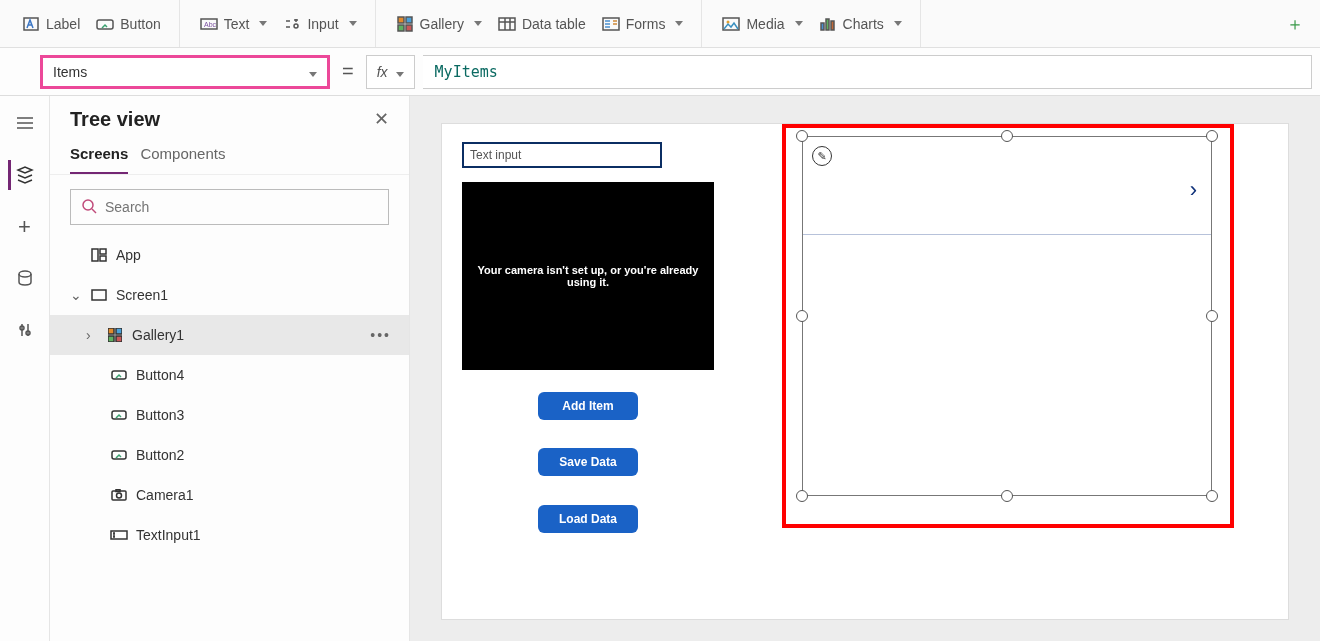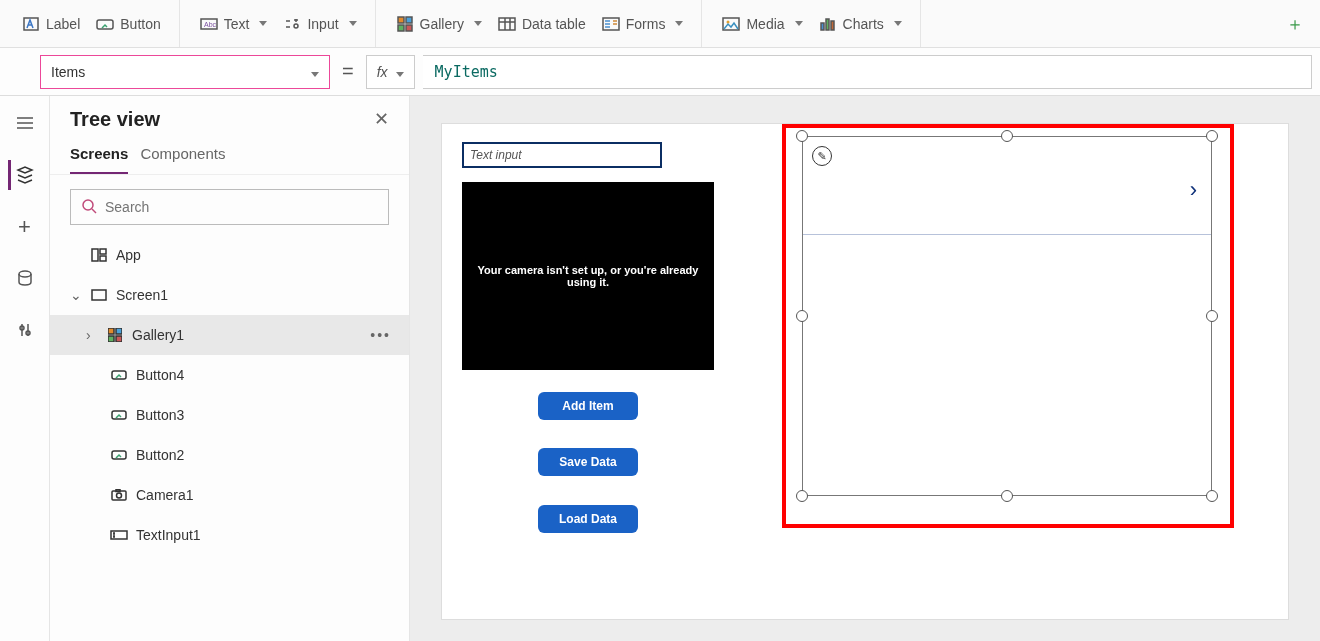--- a/index.html
+++ b/index.html
@@ -8,21 +8,21 @@
   
   .ribbon { height: 48px; background: #fafafa; border-bottom: 1px solid #e0e0e0; display: flex; align-items: center; padding: 0 4px; gap: 2px; }
   .rib-group { display:flex; align-items:center; gap:4px; padding: 0 12px; height: 100%; border-right: 1px solid #e5e5e5; }
   .rib-group.last-g { flex:1; justify-content:flex-end; border-right:none; }
   .rib-btn { display:flex; align-items:center; gap:6px; height:34px; padding:0 6px; cursor:pointer; color:#555; border-radius:2px; }
   .chev::after { content:""; display:inline-block; width:0; height:0; border-left:4px solid transparent; border-right:4px solid transparent; border-top:5px solid #777; margin-left:4px; }
   .rib-ico { width:18px; height:18px; display:inline-flex; align-items:center; justify-content:center; }
 
   
   .formula { height:48px; background:#fdfdfd; border-bottom:1px solid #ddd; display:flex; align-items:center; padding:0 8px 0 40px; gap:8px;}
-  .prop-dd { width:290px; height:34px; border:1px solid #ec4899; background:#fff; display:flex; align-items:center; padding:0 10px; justify-content:space-between; color:#333; }
+  .prop-dd { width:290px; height:34px; border:3px solid #ec4899; background:#fff; display:flex; align-items:center; padding:0 10px; justify-content:space-between; color:#333; }
   .equals { font-size:20px; color:#555; padding:0 4px; }
   .fx-box { border:1px solid #ccc; background:#fff; height:34px; display:flex; align-items:center; padding:0 10px; gap:4px; color:#555; font-style:italic; }
   .fx-val { flex:1; height:34px; border:1px solid #ccc; border-left:none; background:#fff; display:flex; align-items:center; padding:0 12px; color:#0b6a62; font-family:Consolas,monospace; font-size:15px; }
 
   
   .main { display:flex; height:calc(100% - 96px); }
   .rail { width:50px; border-right:1px solid #e5e5e5; background:#fdfdfd; display:flex; flex-direction:column; align-items:center; padding-top:12px; gap:22px; }
   .rail-item { width:30px; height:30px; display:flex; align-items:center; justify-content:center; color:#555; cursor:pointer; }
   .rail-item.active { border-left:3px solid #742774; margin-left:-3px; color:#333; }
 
@@ -43,21 +43,21 @@
   .node.indent3 { padding-left:60px; }
   .node.sel { background:#e8e8e8; }
   .node .tri { width:12px; display:inline-block; color:#666; }
   .node .nico { width:18px; height:18px; display:inline-flex; align-items:center; justify-content:center; }
   .dots { margin-left:auto; margin-right:18px; color:#666; letter-spacing:2px; }
 
   .canvas-area { flex:1; background:#ededed; display:flex; align-items:flex-start; justify-content:center; padding-top:28px; }
   .screen { width:846px; height:495px; background:#fff; box-shadow:0 0 0 1px #ddd; position:relative; }
 
   
-  .txt-input { position:absolute; left:20px; top:18px; width:200px; height:26px; border:2px solid #0b2e63; display:flex; align-items:center; padding:0 6px; font-size:12px; color:#555;font-style:italic;}
+  .txt-input { position:absolute; left:20px; top:18px; width:200px; height:26px; border:2px solid #0b2e63; display:flex; align-items:center; padding:0 6px; font-size:12px; color:#555;}
   .cam { position:absolute; left:20px; top:58px; width:252px; height:188px; background:#000; color:#fff; display:flex; align-items:center; justify-content:center; text-align:center; font-size:11px; padding:0 14px; font-weight:600;}
   .blue-btn { position:absolute; width:100px; height:28px; background:#1a62c6; color:#fff; border:none; border-radius:6px; font-size:12px; font-weight:600; display:flex; align-items:center; justify-content:center; cursor:pointer;}
   .add-btn{ left:96px; top:268px; }
   .save-btn{ left:96px; top:324px; }
   .load-btn{ left:96px; top:381px; }
 
   
   .hl { position:absolute; left:340px; top:0; width:452px; height:404px; border:4px solid #ff0000; }
   .gal { position:absolute; left:360px; top:12px; width:410px; height:360px; border:1px solid #777; background:#fff;}
   .gal-row { height:98px; border-bottom:1px solid #b7c2da; position:relative; }

